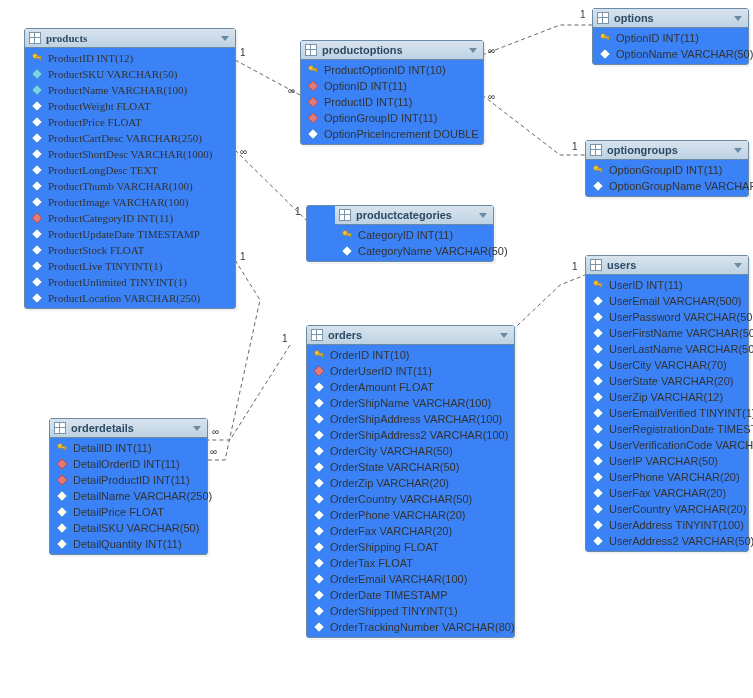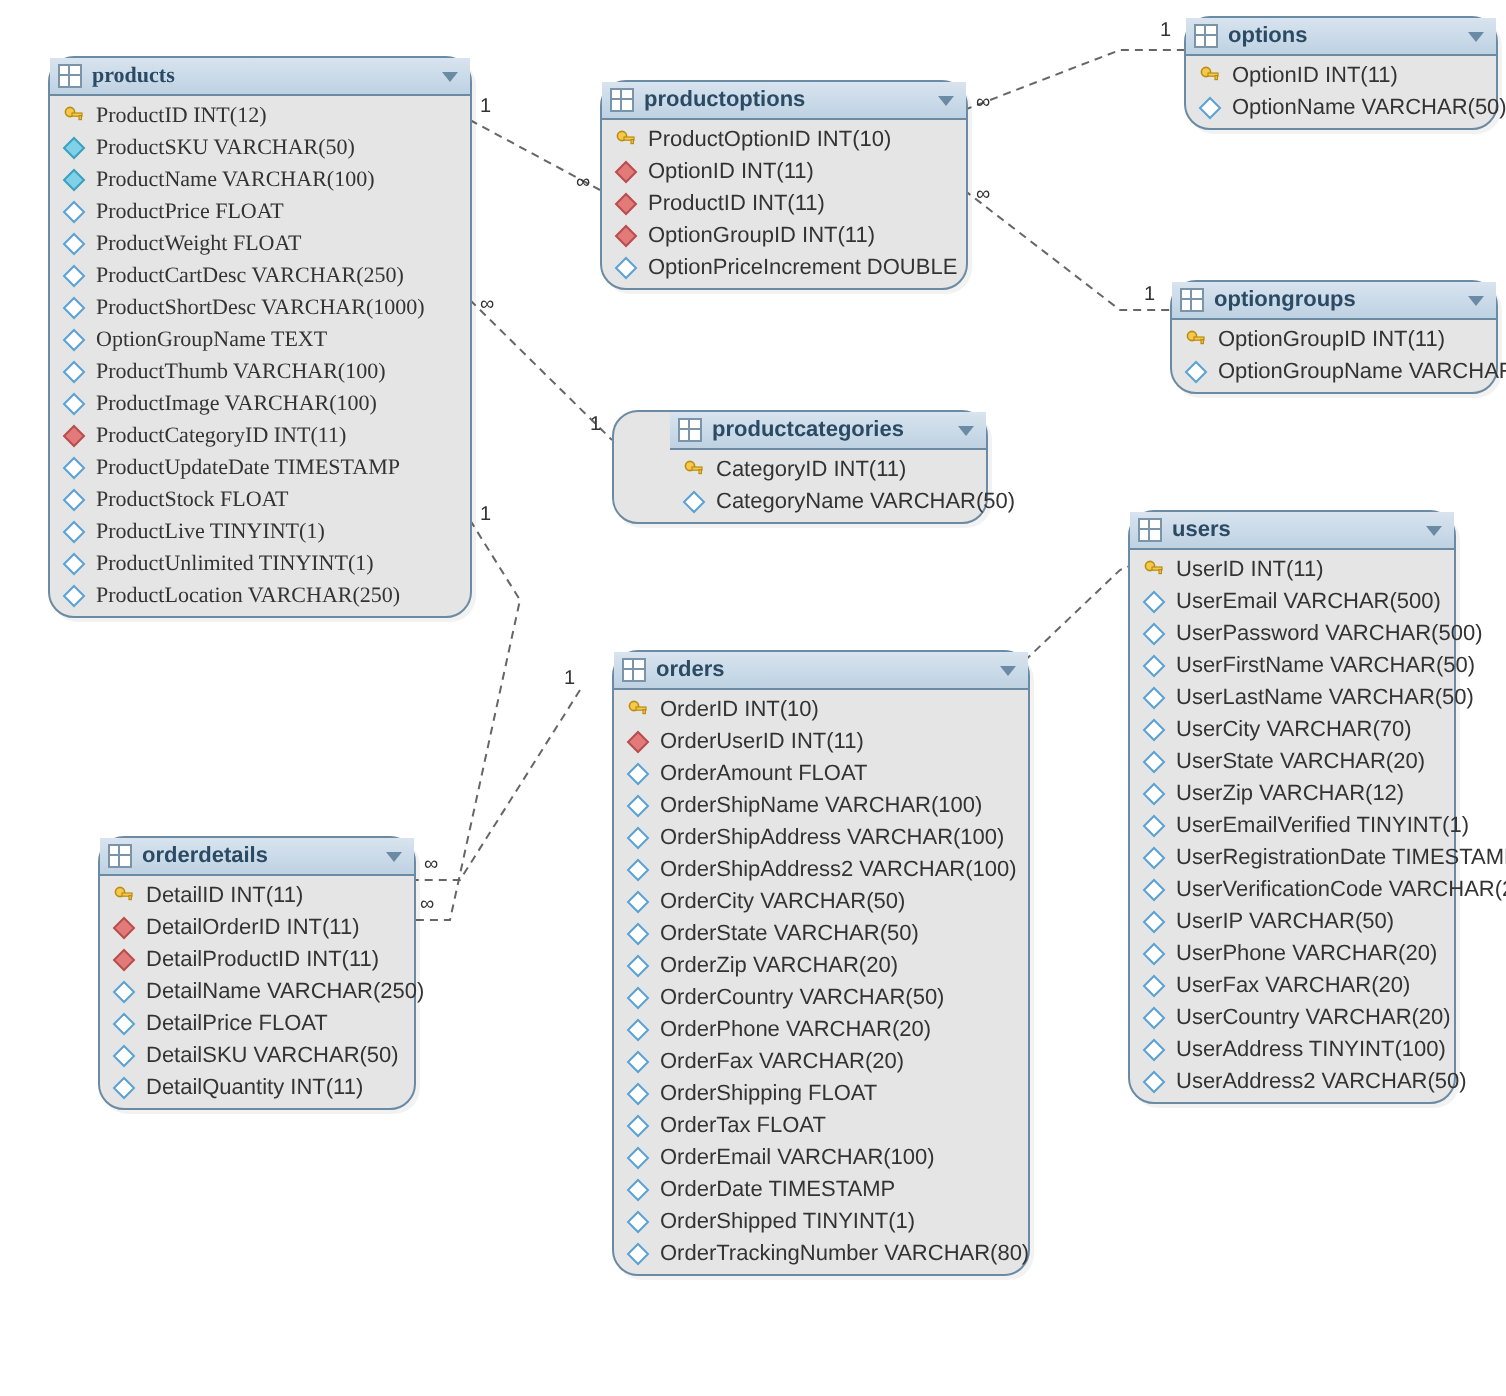--- a/index.html
+++ b/index.html
@@ -12,23 +12,23 @@
     height: 698px;
     position: relative;
   }
   .canvas {
     position: relative;
     width: 753px;
     height: 698px;
   }
   .table {
     position: absolute;
-    background: #e5e5e5;
+    background: #3b82f6;
     border: 1px solid #6b8aa3;
-    border-radius: 13px;
+    border-radius: 3px;
     box-shadow: 2px 2px 0 rgba(0,0,0,0.05);
   }
   .table-header {
     display: flex;
     align-items: center;
     padding: 3px 6px 3px 4px;
     background: linear-gradient(#d8e4ef, #bed2e2);
     border-bottom: 1px solid #6b8aa3;
     font-weight: bold;
     color: #2b4a63;
@@ -177,53 +177,53 @@
             </svg>
           </span>
           <span class="colname">ProductName VARCHAR(100)</span>
         </div>
         <div class="row">
           <span class="icon diamond">
             <svg width="12" height="12" viewBox="0 0 12 12">
               <polygon points="6,1 11,6 6,11 1,6" fill="#ffffff" stroke="#5aa2d4" stroke-width="1"></polygon>
             </svg>
           </span>
+          <span class="colname">ProductWeight FLOAT</span>
+        </div>
+        <div class="row">
+          <span class="icon diamond">
+            <svg width="12" height="12" viewBox="0 0 12 12">
+              <polygon points="6,1 11,6 6,11 1,6" fill="#ffffff" stroke="#5aa2d4" stroke-width="1"></polygon>
+            </svg>
+          </span>
           <span class="colname">ProductPrice FLOAT</span>
         </div>
         <div class="row">
           <span class="icon diamond">
             <svg width="12" height="12" viewBox="0 0 12 12">
               <polygon points="6,1 11,6 6,11 1,6" fill="#ffffff" stroke="#5aa2d4" stroke-width="1"></polygon>
             </svg>
           </span>
-          <span class="colname">ProductWeight FLOAT</span>
-        </div>
-        <div class="row">
-          <span class="icon diamond">
-            <svg width="12" height="12" viewBox="0 0 12 12">
-              <polygon points="6,1 11,6 6,11 1,6" fill="#ffffff" stroke="#5aa2d4" stroke-width="1"></polygon>
-            </svg>
-          </span>
           <span class="colname">ProductCartDesc VARCHAR(250)</span>
         </div>
         <div class="row">
           <span class="icon diamond">
             <svg width="12" height="12" viewBox="0 0 12 12">
               <polygon points="6,1 11,6 6,11 1,6" fill="#ffffff" stroke="#5aa2d4" stroke-width="1"></polygon>
             </svg>
           </span>
           <span class="colname">ProductShortDesc VARCHAR(1000)</span>
         </div>
         <div class="row">
           <span class="icon diamond">
             <svg width="12" height="12" viewBox="0 0 12 12">
               <polygon points="6,1 11,6 6,11 1,6" fill="#ffffff" stroke="#5aa2d4" stroke-width="1"></polygon>
             </svg>
           </span>
-          <span class="colname">OptionGroupName TEXT</span>
+          <span class="colname">ProductLongDesc TEXT</span>
         </div>
         <div class="row">
           <span class="icon diamond">
             <svg width="12" height="12" viewBox="0 0 12 12">
               <polygon points="6,1 11,6 6,11 1,6" fill="#ffffff" stroke="#5aa2d4" stroke-width="1"></polygon>
             </svg>
           </span>
           <span class="colname">ProductThumb VARCHAR(100)</span>
         </div>
         <div class="row">
@@ -414,21 +414,21 @@
           <span class="icon diamond">
             <svg width="12" height="12" viewBox="0 0 12 12">
               <polygon points="6,1 11,6 6,11 1,6" fill="#ffffff" stroke="#5aa2d4" stroke-width="1"></polygon>
             </svg>
           </span>
           <span class="colname">CategoryName VARCHAR(50)</span>
         </div>
       </div>
 </div>
 
-<div class="table" style="left:564px; top:255px; width:162px;">
+<div class="table" style="left:585px; top:255px; width:162px;">
   <div class="table-header">
     <span class="icon-tbl"></span>
     <span class="title">users</span>
     <span class="chev"></span>
   </div>
   <div class="table-body">
         <div class="row">
           <span class="icon key">
             <svg width="12" height="12" viewBox="0 0 12 12">
               <circle cx="4" cy="4" r="2.3" fill="#f6c94a" stroke="#b98d12" stroke-width="0.8"></circle>

